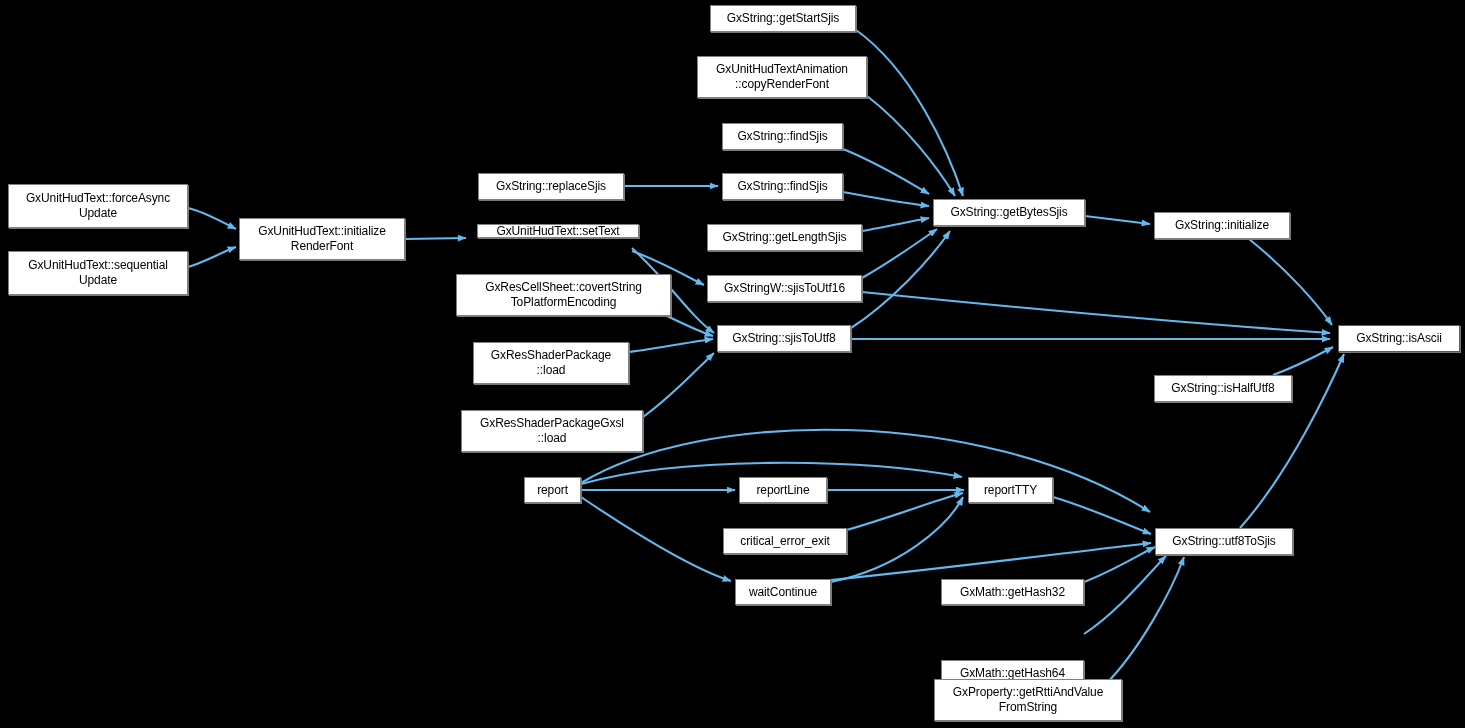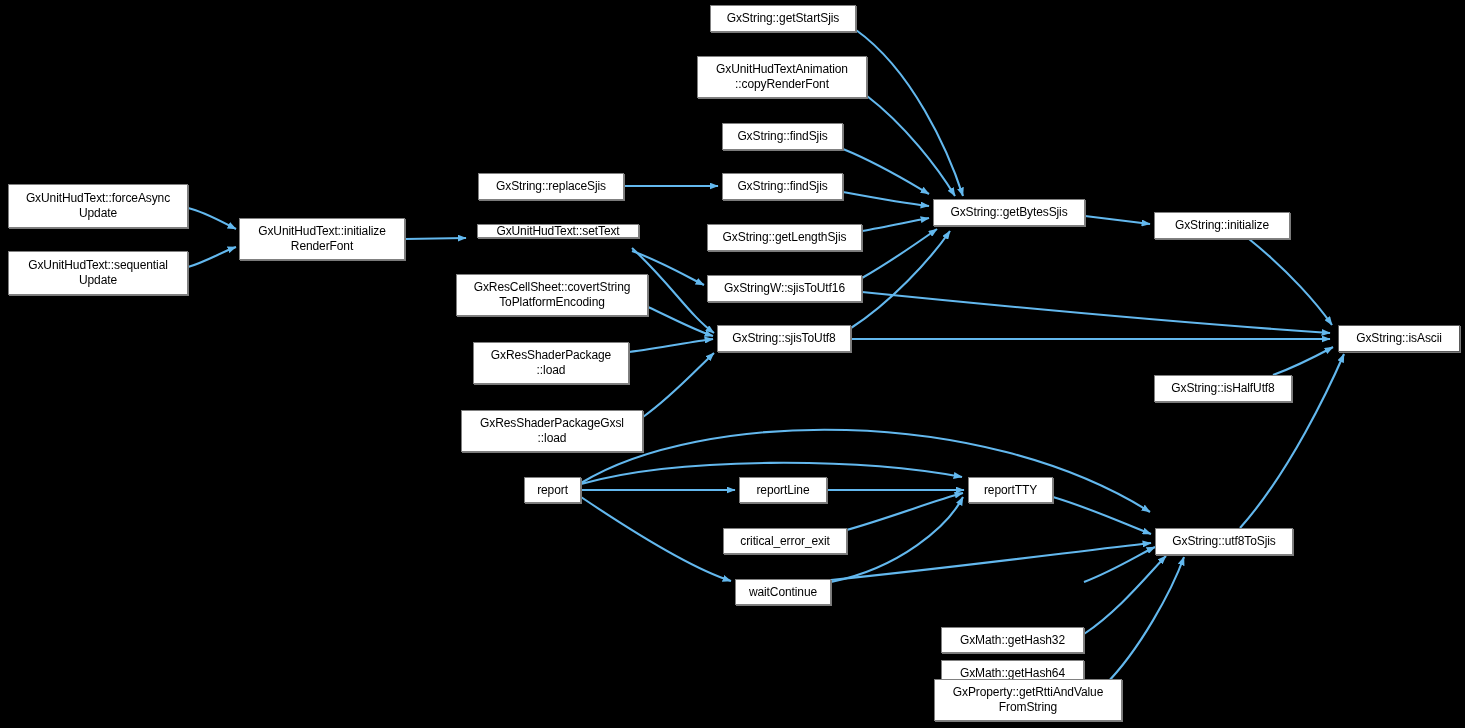--- a/index.html
+++ b/index.html
@@ -81,21 +81,21 @@
   </svg>
   <div id="node-layer">
       <div class="node" style="left: 8px; top: 184px; width: 180px; height: 44px;">GxUnitHudText::forceAsync
 Update</div>
       <div class="node" style="left: 8px; top: 251px; width: 180px; height: 44px;">GxUnitHudText::sequential
 Update</div>
       <div class="node" style="left: 239px; top: 218px; width: 166px; height: 42px;">GxUnitHudText::initialize
 RenderFont</div>
       <div class="node" style="left: 478px; top: 173px; width: 146px; height: 27px;">GxString::replaceSjis</div>
       <div class="node" style="left: 470px; top: 224px; width: 162px; height: 14px; margin-left: 7px;">GxUnitHudText::setText</div>
-      <div class="node" style="left: 456px; top: 274px; width: 192px; height: 42px;">GxResCellSheet::covertString
+      <div class="node" style="left: 456px; top: 274px; width: 215px; height: 42px;">GxResCellSheet::covertString
 ToPlatformEncoding</div>
       <div class="node" style="left: 473px; top: 342px; width: 156px; height: 42px;">GxResShaderPackage
 ::load</div>
       <div class="node" style="left: 461px; top: 410px; width: 182px; height: 42px;">GxResShaderPackageGxsl
 ::load</div>
       <div class="node" style="left: 710px; top: 5px; width: 146px; height: 27px;">GxString::getStartSjis</div>
       <div class="node" style="left: 697px; top: 56px; width: 170px; height: 42px;">GxUnitHudTextAnimation
 ::copyRenderFont</div>
       <div class="node" style="left: 722px; top: 123px; width: 121px; height: 27px;">GxString::findSjis</div>
       <div class="node" style="left: 722px; top: 173px; width: 121px; height: 27px;">GxString::findSjis</div>
@@ -105,18 +105,18 @@
       <div class="node" style="left: 933px; top: 199px; width: 152px; height: 27px;">GxString::getBytesSjis</div>
       <div class="node" style="left: 1154px; top: 212px; width: 136px; height: 27px;">GxString::initialize</div>
       <div class="node" style="left: 1154px; top: 375px; width: 138px; height: 27px;">GxString::isHalfUtf8</div>
       <div class="node hl" style="left: 1338px; top: 325px; width: 122px; height: 27px; background: #ffffff;">GxString::isAscii</div>
       <div class="node" style="left: 524px; top: 477px; width: 57px; height: 26px;">report</div>
       <div class="node" style="left: 739px; top: 477px; width: 88px; height: 26px;">reportLine</div>
       <div class="node" style="left: 968px; top: 477px; width: 85px; height: 26px;">reportTTY</div>
       <div class="node" style="left: 723px; top: 528px; width: 124px; height: 26px;">critical_error_exit</div>
       <div class="node" style="left: 735px; top: 579px; width: 96px; height: 26px;">waitContinue</div>
       <div class="node" style="left: 1155px; top: 528px; width: 138px; height: 27px;">GxString::utf8ToSjis</div>
-      <div class="node" style="left: 941px; top: 579px; width: 143px; height: 26px; margin-top: 48px;">GxMath::getHash32</div>
+      <div class="node" style="left: 941px; top: 579px; width: 143px; height: 26px;">GxMath::getHash32</div>
       <div class="node" style="left: 941px; top: 660px; width: 143px; height: 26px;">GxMath::getHash64</div>
       <div class="node" style="left: 916px; top: 679px; width: 188px; height: 42px; margin-left: 18px;">GxProperty::getRttiAndValue
 FromString</div>
     </div>
 </div>
 
 </body></html>

